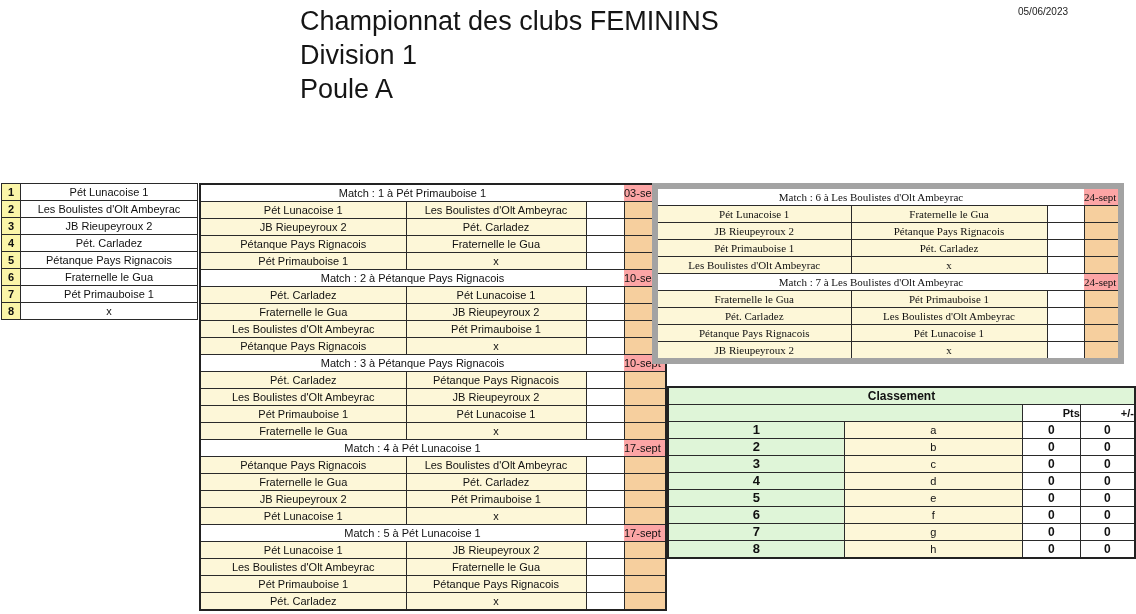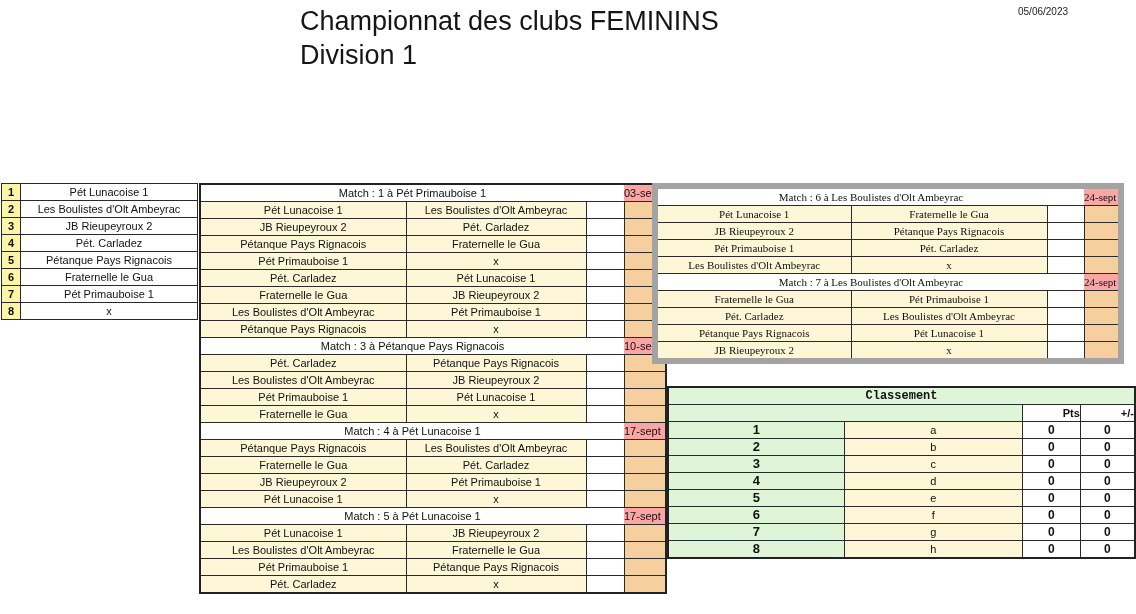--- a/index.html
+++ b/index.html
@@ -24,32 +24,33 @@
   .matches td, .matches-right td { }
   td.mhead { background: #ffffff; text-align: center; border-left: none; border-right: none; }
   td.mdate { background: #fca5a5; text-align: left; padding-right: 2px; border-left: none; }
   td.team { background: #fdf7d8; }
   td.score { background: #ffffff; }
   td.orange { background: #f6cf9e; }
 
   
   #classement { left: 667px; top: 386px; border: 2px solid #222; }
   #classement td { background: #dff5d8; }
-  #classement td.ctitle { font-weight: bold; font-size: 12px; font-family: Liberation Mono, monospace; }
+  #classement td.ctitle { font-weight: bold; font-size: 12px; }
   #classement td.rank { font-weight: bold; font-size: 13px; }
   #classement td.cname { background: #fdf7d8; }
   #classement td.val { background: #ffffff; font-weight: bold; font-size: 12px; }
   #classement td.hdr { background: #ffffff; font-weight: bold; font-size: 11px; padding-left: 40px; }
 </style>
 </head>
 <body>
 
 <div class="title-block">
   <div>Championnat des clubs FEMININS</div>
   <div>Division 1</div>
+  <div>Poule A</div>
 </div>
 <div class="date-stamp">05/06/2023</div>
 
 <table id="team-list">
   <tbody id="team-list-body">
       <tr>
         <td class="num">1</td>
         <td class="name">Pét Lunacoise 1</td>
       </tr>
       <tr>
@@ -111,20 +112,24 @@
         <td class="team">Pétanque Pays Rignacois</td>
         <td class="team">Fraternelle le Gua</td>
         <td class="score"></td>
         <td class="orange"></td>
       </tr>
       <tr>
         <td class="team">Pét Primauboise 1</td>
         <td class="team">x</td>
         <td class="score"></td>
         <td class="orange"></td>
+      </tr>
+      <tr>
+        <td class="mhead" colspan="3">Match : 2 à Pétanque Pays Rignacois</td>
+        <td class="mdate">10-sept</td>
       </tr>
       <tr>
         <td class="team">Pét. Carladez</td>
         <td class="team">Pét Lunacoise 1</td>
         <td class="score"></td>
         <td class="orange"></td>
       </tr>
       <tr>
         <td class="team">Fraternelle le Gua</td>
         <td class="team">JB Rieupeyroux 2</td>

